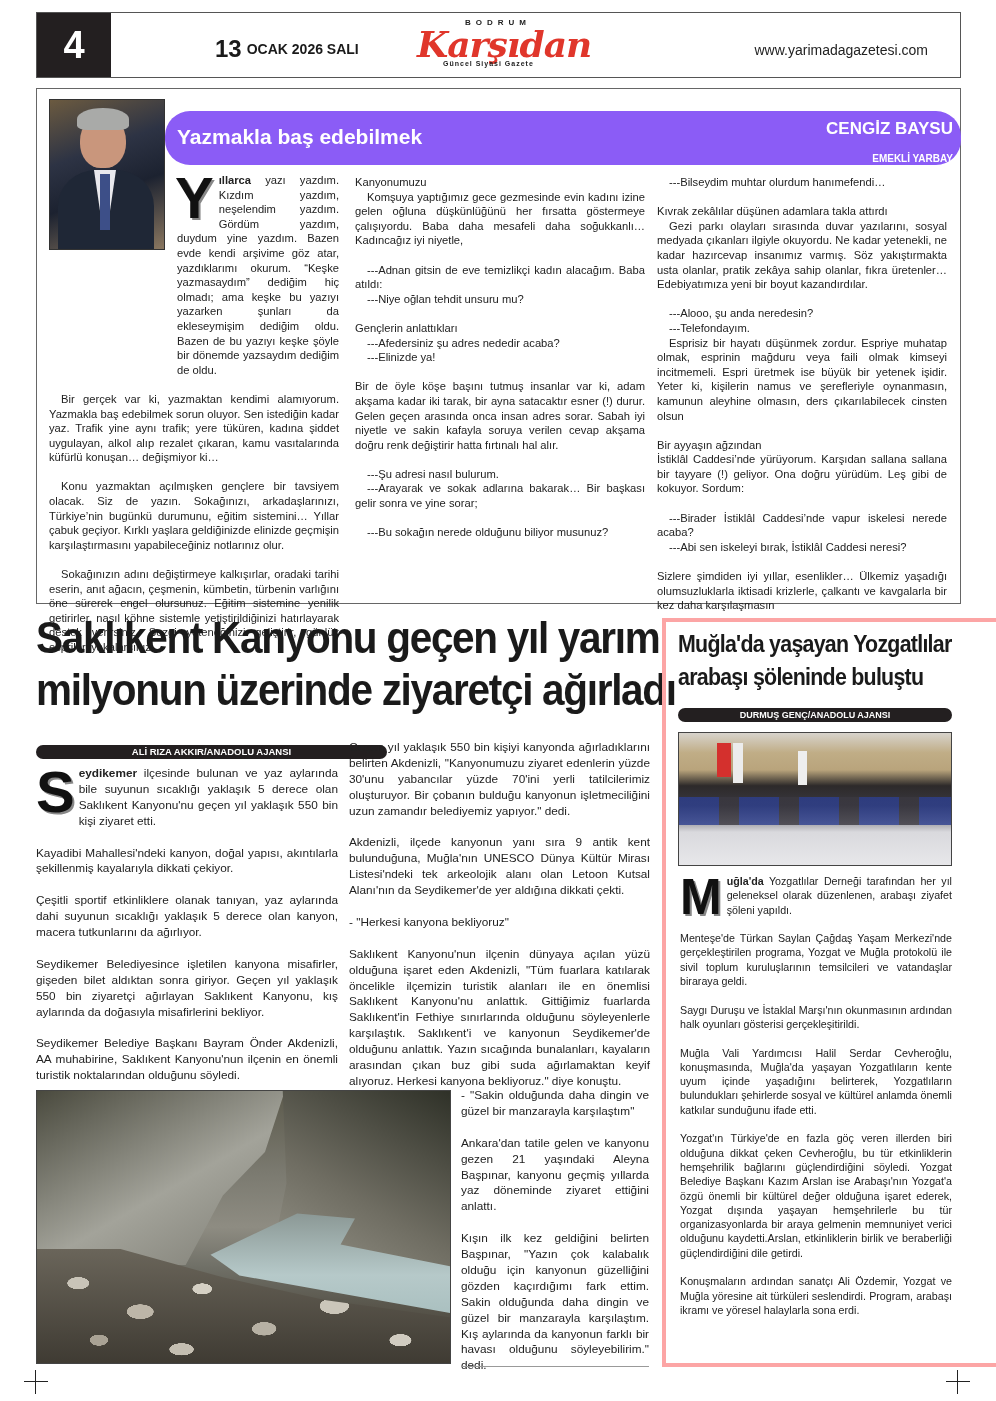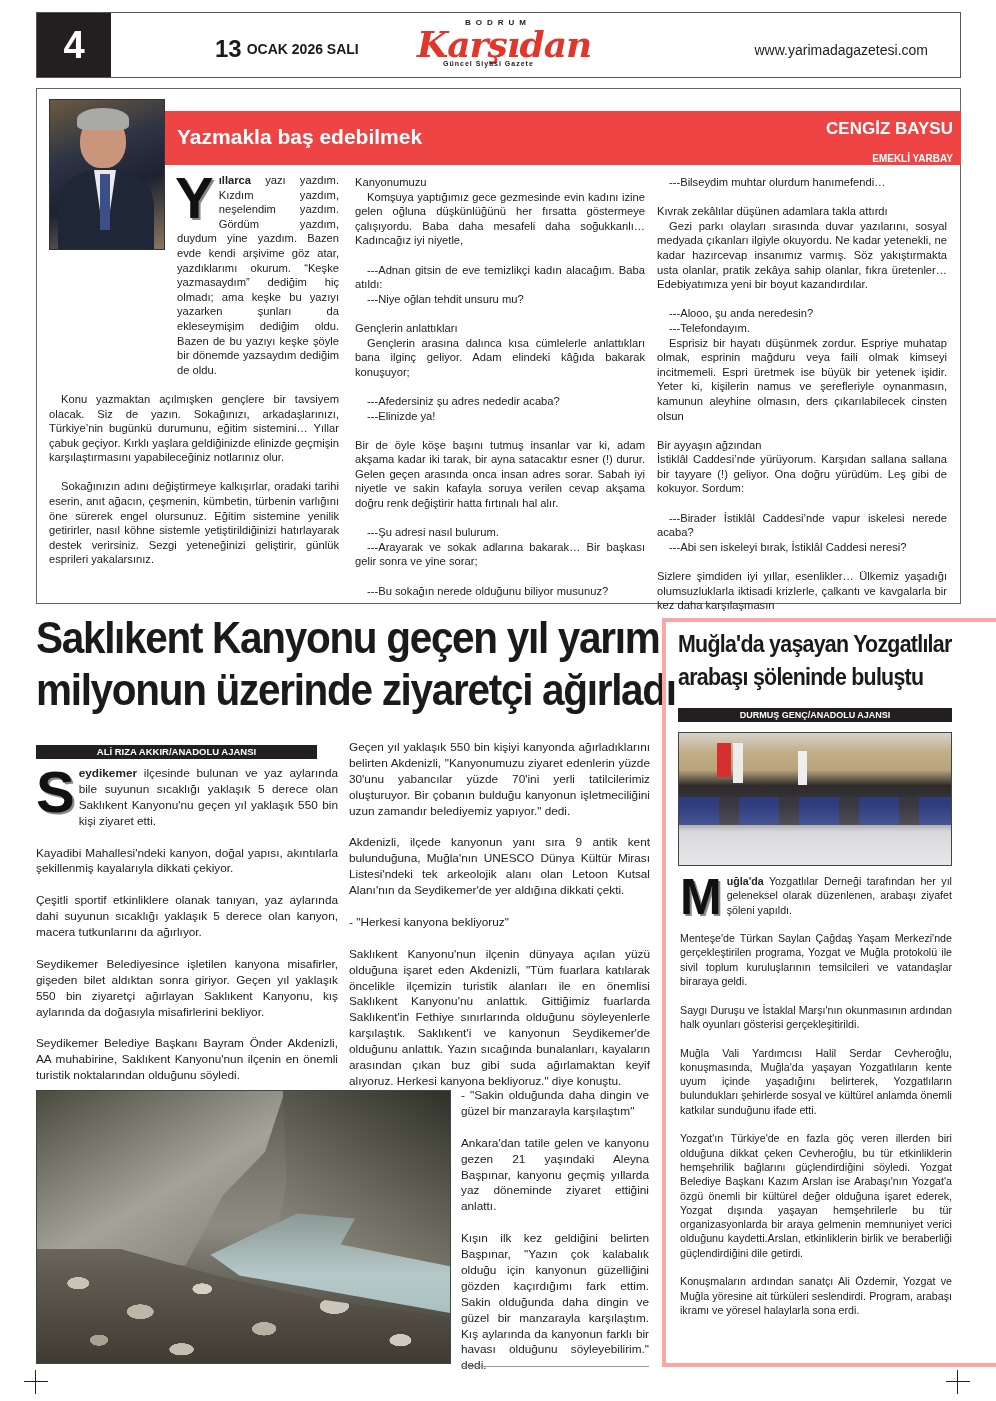--- a/index.html
+++ b/index.html
@@ -20,38 +20,38 @@
 
   
   .column-box { position: absolute; left: 36px; top: 88px; width: 925px; height: 516px; border: 1px solid #666; }
   .author-photo { position: absolute; left: 12px; top: 10px; width: 116px; height: 151px; border: 1px solid #333;
     background: linear-gradient(160deg, #6b5a40 0%, #2d3344 35%, #1c2230 60%, #8a7760 100%); overflow: hidden; }
   .author-photo .head { position: absolute; left: 30px; top: 14px; width: 46px; height: 54px; border-radius: 50% 50% 45% 45%; background: #c9967c; }
   .author-photo .hair { position: absolute; left: 27px; top: 8px; width: 52px; height: 22px; border-radius: 50% 50% 20% 20%; background: #a9aaa8; }
   .author-photo .suit { position: absolute; left: 8px; top: 70px; width: 96px; height: 90px; border-radius: 40% 40% 0 0; background: #1f2736; }
   .author-photo .shirt { position: absolute; left: 44px; top: 70px; width: 22px; height: 60px; background: #e9e9ee; clip-path: polygon(0 0,100% 0,60% 100%,40% 100%); }
   .author-photo .tie { position: absolute; left: 50px; top: 74px; width: 10px; height: 56px; background: #3d4f88; }
-  .title-bar { position: absolute; left: 128px; top: 22px; width: 796px; height: 54px; background: #ef4444; color: #fff; }
+  .title-bar { position: absolute; left: 128px; top: 22px; width: 796px; height: 54px; background: #8b5cf6; color: #fff; border-radius: 25px; }
   .title-bar .col-title { position: absolute; left: 12px; top: 14px; font-size: 21px; font-weight: bold; }
   .title-bar .author-name { position: absolute; right: 8px; top: 8px; font-size: 17px; font-weight: bold; text-align: left; }
   .title-bar .author-role { position: absolute; right: 8px; top: 42px; font-size: 10px; font-weight: bold; text-align: center; }
   .col-text { position: absolute; font-size: 11.2px; line-height: 14.6px; color: #222; text-align: justify; }
   .col-text p { margin-bottom: 14.6px; }
   .col-text p.tight { margin-bottom: 0; }
   .indent { text-indent: 12px; }
   .dropcap-y { float: left; font-family: "Liberation Sans", sans-serif; font-weight: bold; font-size: 58px; line-height: 46px; margin: 2px 5px 0 -2px; color: #111; text-shadow: 2px 2px 0 #888; }
   .c1 { left: 12px; top: 84px; width: 290px; }
   .c1 .lead { margin-left: 128px; }
   .c2 { left: 318px; top: 86px; width: 290px; }
   .c3 { left: 620px; top: 86px; width: 290px; }
 
   
   .headline { position: absolute; left: 36px; top: 612px; width: 620px; font-weight: bold; font-size: 44px; line-height: 52px; letter-spacing: -1.4px; color: #1a1a1a; transform: scaleX(0.92); transform-origin: left top; white-space: nowrap; }
-  .byline-bar { position: absolute; background: #231f20; color: #fff; font-size: 9.5px; font-weight: bold; text-align: center; }
-  .byline-main { left: 36px; top: 745px; width: 281px; height: 14px; line-height: 14px; }
+  .byline-bar { position: absolute; background: #231f20; color: #fff; font-size: 9.5px; font-weight: bold; text-align: center; border-radius: 7px; }
+  .byline-main { left: 36px; top: 745px; width: 351px; height: 14px; line-height: 14px; }
   .story-text { position: absolute; font-size: 11.8px; line-height: 15.9px; color: #222; text-align: justify; }
   .story-text p { margin-bottom: 15.9px; }
   .s1 { left: 36px; top: 766px; width: 302px; }
   .s2 { left: 349px; top: 740px; width: 301px; }
   .s3 { left: 461px; top: 1088px; width: 188px; }
   .dropcap-s { float: left; font-weight: bold; font-size: 58px; line-height: 48px; margin: 2px 4px 0 0; color: #111; text-shadow: 2px 2px 0 #888; }
   .dropcap-m { float: left; font-weight: bold; font-size: 50px; line-height: 42px; margin: 2px 5px 0 0; color: #111; text-shadow: 2px 2px 0 #888; }
   .b { font-weight: bold; }
   .canyon-photo { position: absolute; left: 36px; top: 1090px; width: 415px; height: 274px; border: 1px solid #444; overflow: hidden;
     background: linear-gradient(180deg, #5c5a4c 0%, #7b7a70 30%, #8e8c82 50%, #6f6f66 65%, #57544a 80%, #403d36 100%); }
@@ -118,31 +118,31 @@
   <div class="title-bar">
     <div class="col-title">Yazmakla baş edebilmek</div>
     <div class="author-name">CENGİZ BAYSU</div>
     <div class="author-role">EMEKLİ YARBAY</div>
   </div>
 
   <div class="col-text c1">
     <p class="lead">
       <span class="dropcap-y">Y</span><span class="b">ıllarca</span><span> yazı yazdım. Kızdım yazdım, neşelendim yazdım. Gördüm yazdım, duydum yine yazdım. Bazen evde kendi arşivime göz atar, yazdıklarımı okurum. “Keşke yazmasaydım” dediğim hiç olmadı; ama keşke bu yazıyı yazarken şunları da ekleseymişim dediğim oldu. Bazen de bu yazıyı keşke şöyle bir dönemde yazsaydım dediğim de oldu.</span>
     </p>
+    <p class="indent">Bir gerçek var ki, yazmaktan kendimi alamıyorum. Yazmakla baş edebilmek sorun oluyor. Sen istediğin kadar yaz. Trafik yine aynı trafik; yere tüküren, kadına şiddet uygulayan, alkol alıp rezalet çıkaran, kamu vasıtalarında küfürlü konuşan… değişmiyor ki…</p>
     <p class="indent">Konu yazmaktan açılmışken gençlere bir tavsiyem olacak. Siz de yazın. Sokağınızı, arkadaşlarınızı, Türkiye’nin bugünkü durumunu, eğitim sistemini… Yıllar çabuk geçiyor. Kırklı yaşlara geldiğinizde elinizde geçmişin karşılaştırmasını yapabileceğiniz notlarınız olur.</p>
     <p class="indent">Sokağınızın adını değiştirmeye kalkışırlar, oradaki tarihi eserin, anıt ağacın, çeşmenin, kümbetin, türbenin varlığını öne sürerek engel olursunuz. Eğitim sistemine yenilik getirirler, nasıl köhne sistemle yetiştirildiğinizi hatırlayarak destek verirsiniz. Sezgi yeteneğinizi geliştirir, günlük esprileri yakalarsınız.</p>
   </div>
 
   <div class="col-text c2">
     <p class="tight">Kanyonumuzu</p>
     <p class="indent">Komşuya yaptığımız gece gezmesinde evin kadını izine gelen oğluna düşkünlüğünü her fırsatta göstermeye çalışıyordu. Baba daha mesafeli daha soğukkanlı… Kadıncağız iyi niyetle,</p>
     <p class="tight indent">---Adnan gitsin de eve temizlikçi kadın alacağım. Baba atıldı:</p>
     <p class="indent">---Niye oğlan tehdit unsuru mu?</p>
     <p class="tight">Gençlerin anlattıkları</p>
-    <p class="indent">Gençlerin arasına dalınca kısa cümlelerle anlattıkları bana ilginç geliyor. Adam elindeki kâğıda bakarak konuşuyor;</p>
     <p class="tight indent">---Afedersiniz şu adres nededir acaba?</p>
     <p class="indent">---Elinizde ya!</p>
     <p>Bir de öyle köşe başını tutmuş insanlar var ki, adam akşama kadar iki tarak, bir ayna satacaktır esner (!) durur. Gelen geçen arasında onca insan adres sorar. Sabah iyi niyetle ve sakin kafayla soruya verilen cevap akşama doğru renk değiştirir hatta fırtınalı hal alır.</p>
     <p class="tight indent">---Şu adresi nasıl bulurum.</p>
     <p class="indent">---Arayarak ve sokak adlarına bakarak…   Bir başkası gelir sonra ve yine sorar;</p>
     <p class="indent">---Bu sokağın nerede olduğunu biliyor musunuz?</p>
   </div>
 
   <div class="col-text c3">
     <p class="indent">---Bilseydim muhtar olurdum hanımefendi…</p>

